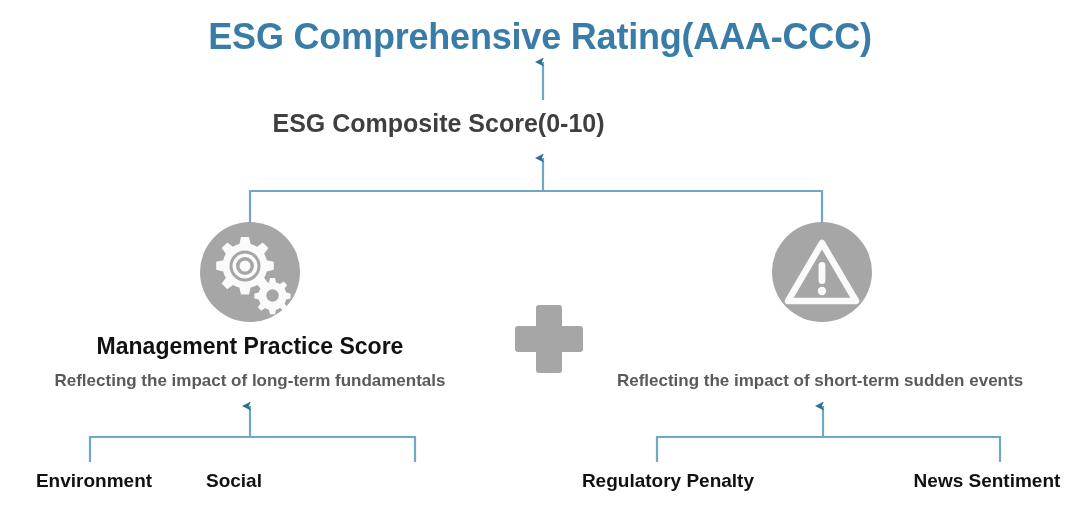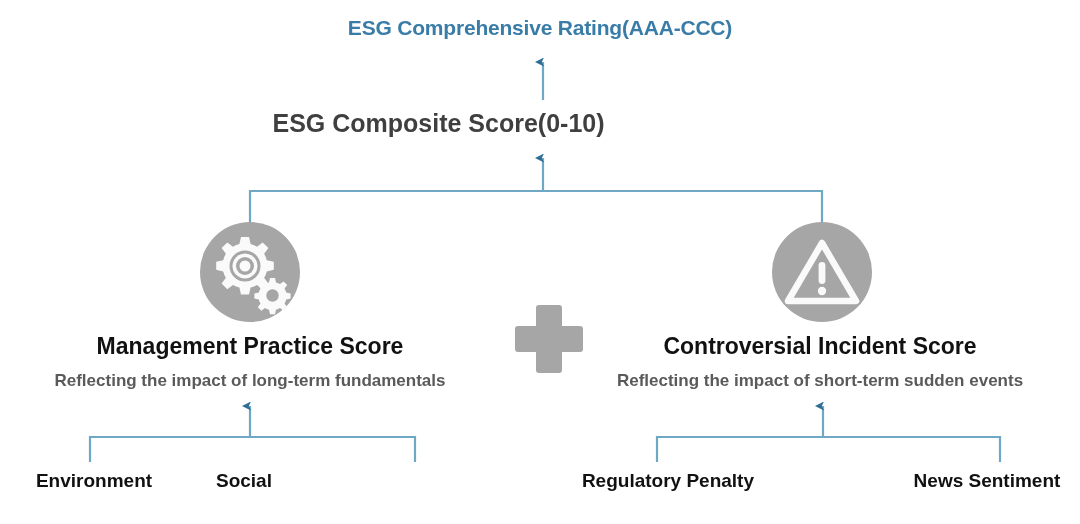--- a/index.html
+++ b/index.html
@@ -12,21 +12,21 @@
   #stage{position:relative;width:1080px;height:524px;}
 
   
   #wires{position:absolute;left:0;top:0;width:1080px;height:524px;}
 
   
   .node{position:absolute;text-align:center;white-space:nowrap;}
 
   #title{
     left:0;top:16px;width:1080px;
-    font-size:21px;font-weight:bold;letter-spacing:-.2px;
+    font-size:36px;font-weight:bold;letter-spacing:-.2px;
     color:#3A7CA8;
   }
   #composite{
     left:0;top:109px;width:877px;
     font-size:25px;font-weight:600;
     color:#3F3F3F;
   }
 
   .branch-title{
     font-size:23px;font-weight:bold;color:#111111;
@@ -39,21 +39,21 @@
   #mp-title{left:-10px;}
   #mp-sub{left:-20px;}
   #ci-title{left:560px;}
   #ci-sub{left:550px;}
 
   .leaf{
     font-size:19px;font-weight:bold;color:#111111;
     top:470px;width:200px;
   }
   #leaf-env{left:-6px;}
-  #leaf-soc{left:144px;}
+  #leaf-soc{left:134px;}
   #leaf-gov{left:316px;}
   #leaf-reg{left:554px;text-align:right;}
   #leaf-legal{left:729px;}
   #leaf-news{left:887px;}
 
   
   .circle{
     position:absolute;width:100px;height:100px;border-radius:50%;
     background:#A6A6A6;
   }
@@ -142,21 +142,20 @@
     <svg width="72" height="72" viewBox="0 0 72 72" xmlns="http://www.w3.org/2000/svg">
       <path d="M26 2 h20 a3 3 0 0 1 3 3 v18 h18 a3 3 0 0 1 3 3 v20 a3 3 0 0 1-3 3
                h-18 v18 a3 3 0 0 1-3 3 h-20 a3 3 0 0 1-3-3 v-18 h-18 a3 3 0 0 1-3-3
                v-20 a3 3 0 0 1 3-3 h18 v-18 a3 3 0 0 1 3-3 Z" fill="#A6A6A6"></path>
     </svg>
   </div>
 
   <div class="node branch-title" id="mp-title">Management Practice Score</div>
   <div class="node branch-sub" id="mp-sub">Reflecting the impact of long-term fundamentals</div>
 
-  <div class="node branch-title" id="ci-title">Controversial Incident Score</div>
   <div class="node branch-sub" id="ci-sub">Reflecting the impact of short-term sudden events</div>
 
   <div class="node leaf" id="leaf-env">Environment</div>
   <div class="node leaf" id="leaf-soc">Social</div>
 
   <div class="node leaf" id="leaf-reg">Regulatory Penalty</div>
   <div class="node leaf" id="leaf-news">News Sentiment</div>
 
 </div>
 

